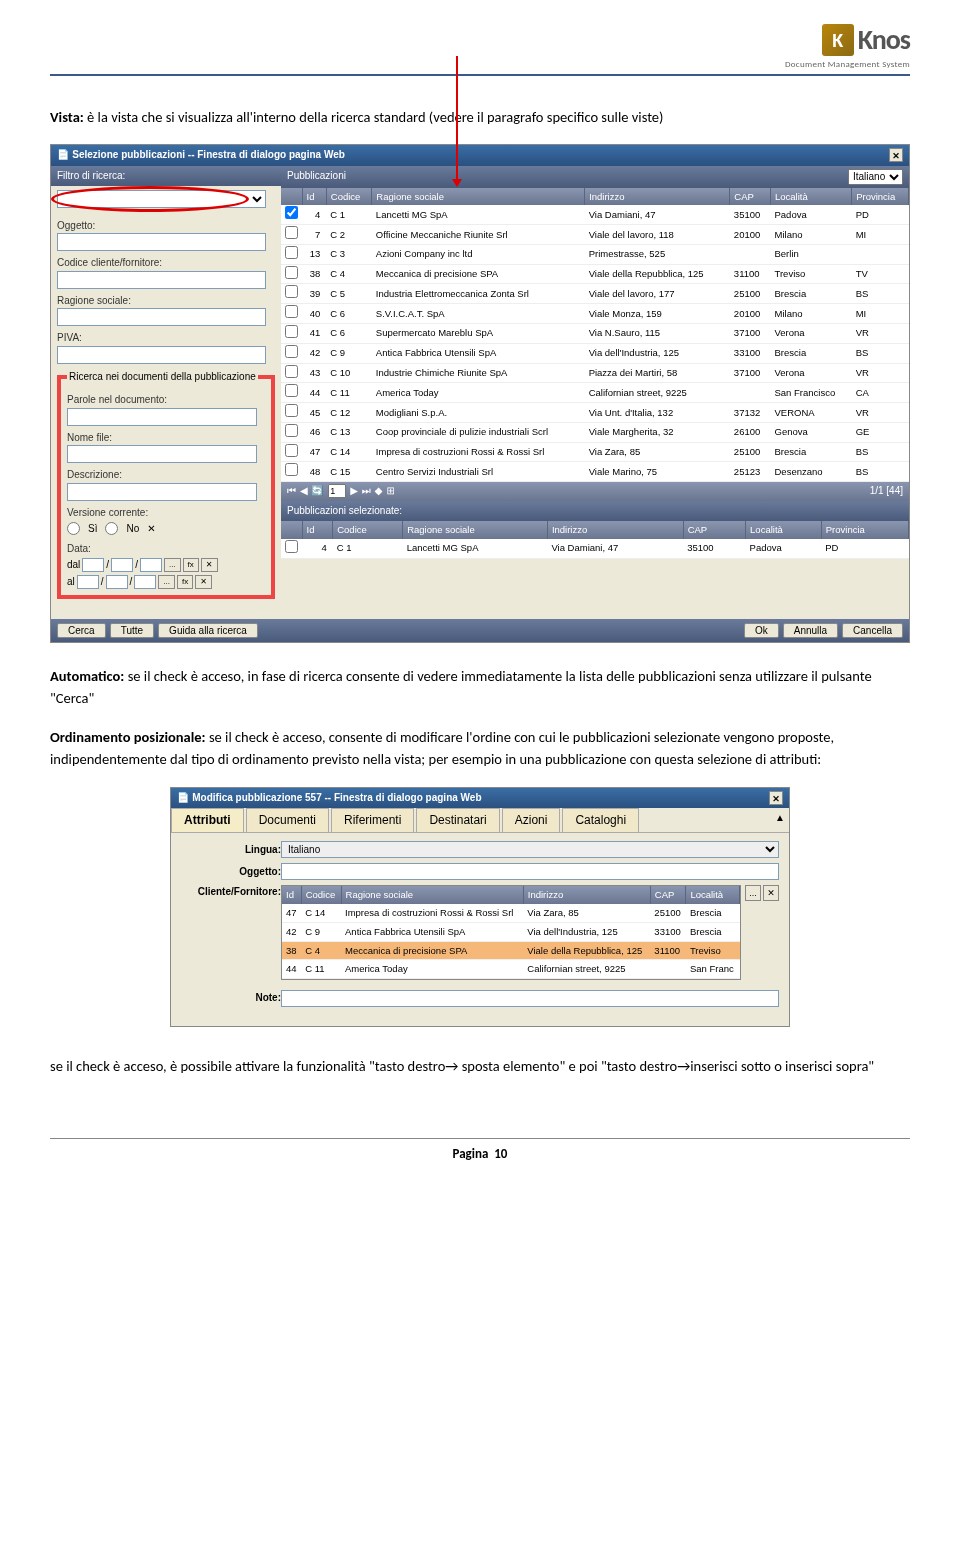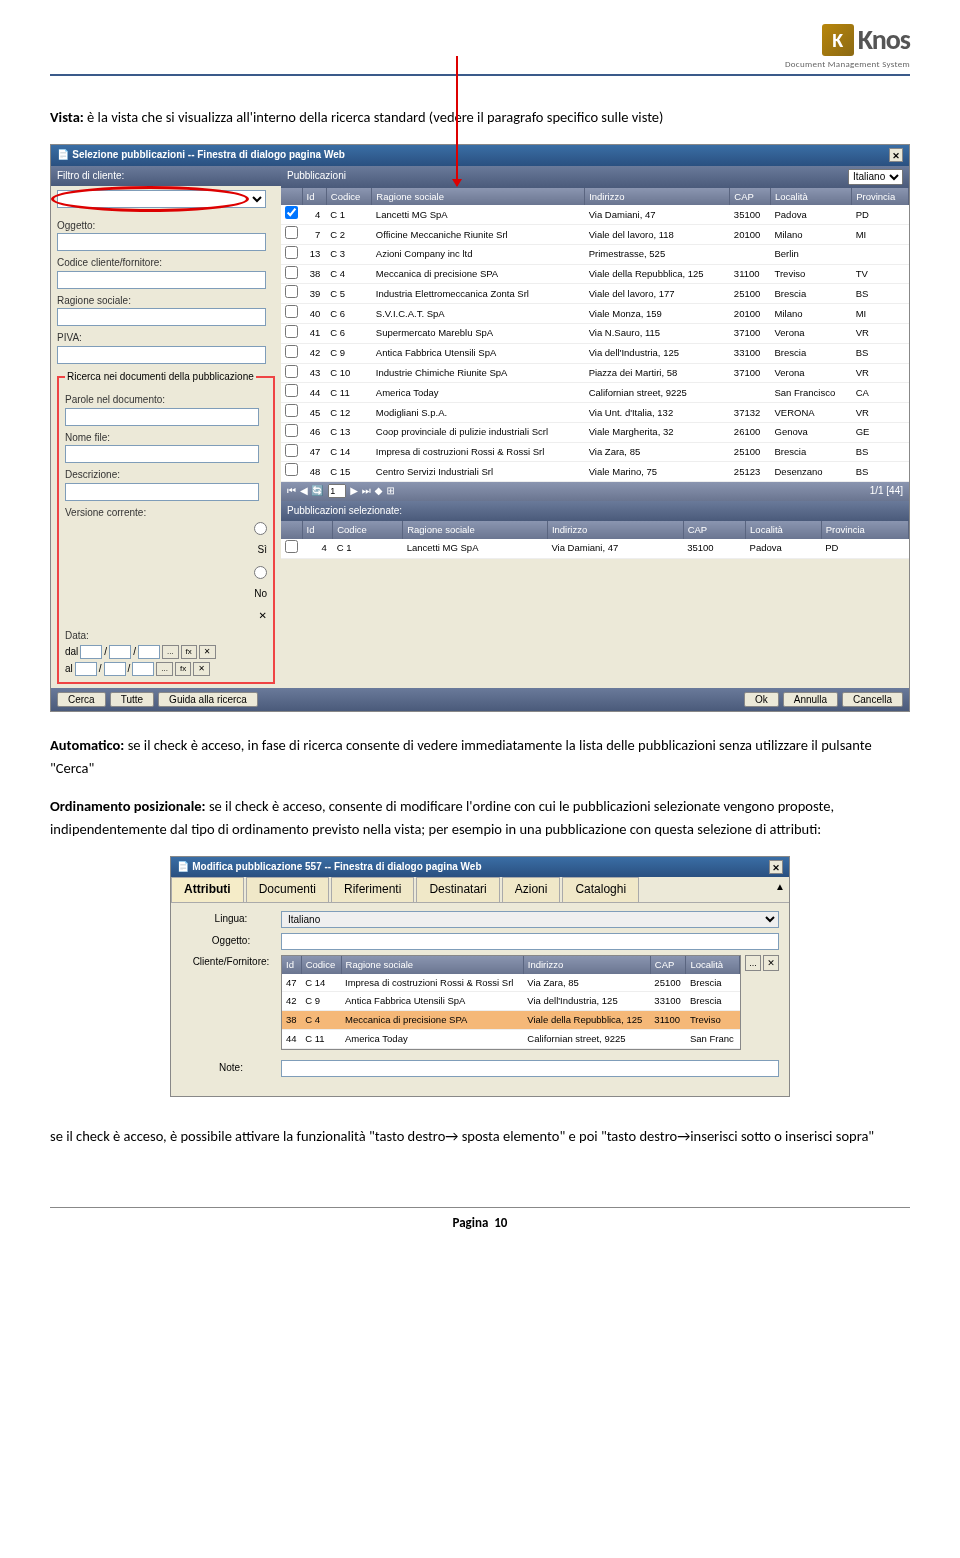--- a/index.html
+++ b/index.html
@@ -23,23 +23,23 @@
   .dlg-right { flex: 1; }
   .filter-hdr { background: linear-gradient(#6a7a9a,#4a5a7a); color: #fff; padding: 3px 6px; font-size: 10px; display: flex; justify-content: space-between; align-items: center; }
   .filter-hdr select { font-size: 10px; height: 16px; }
   .filter-body { padding: 4px 6px; background: #ece9d8; }
   .filter-body label { display: block; font-size: 10px; margin-top: 5px; color: #333; }
   .filter-body input[type=text], .filter-body select { width: 96%; font-size: 10px; height: 16px; border: 1px solid #7f9db9; background: #fff; padding: 8px 2px; }
   .filter-body .dropdown { position: relative; }
   .circle-highlight { position: absolute; left: -6px; top: -4px; width: 198px; height: 26px; border: 3px solid #d00; border-radius: 50%; pointer-events: none; }
   .arrow-down { position: absolute; width: 2px; height: 130px; background: #d00; top: -110px; }
   .arrow-down::after { content: ''; position: absolute; bottom: -6px; left: -4px; border: 5px solid transparent; border-top: 8px solid #d00; }
-  .fieldset { border: 2px solid #ef4444; margin-top: 6px; padding: 4px 6px 6px; }
+  .fieldset { border: 4px solid #ef4444; margin-top: 6px; padding: 4px 6px 6px; }
   .fieldset legend { font-size: 10px; padding: 0 2px; }
-  .radio-row { font-size: 10px; display: flex; gap: 8px; align-items: flex-end; margin-top: 2px; flex-direction: column; }
+  .radio-row { font-size: 10px; display: flex; gap: 8px; align-items: flex-start; margin-top: 2px; }
   .date-row { font-size: 10px; display: flex; gap: 2px; align-items: center; margin-top: 2px; }
   .date-row input { width: 22px; height: 14px; font-size: 9px; border: 1px solid #7f9db9; }
   .date-row .btn-x { background: #ece9d8; border: 1px solid #888; font-size: 8px; padding: 0 4px; height: 14px; line-height: 12px; }
 
   .grid-hdr { background: linear-gradient(#6a7a9a,#4a5a7a); color: #fff; padding: 3px 6px; font-size: 10px; display: flex; justify-content: space-between; }
   table.grid { width: 100%; border-collapse: collapse; background: #fff; font-size: 9.5px; }
   table.grid th { background: linear-gradient(#8a95b0,#6a7590); color: #fff; font-weight: normal; padding: 2px 4px; border-right: 1px solid #5a6580; text-align: left; white-space: nowrap; }
   table.grid td { padding: 1px 4px; border-bottom: 1px solid #eee; white-space: nowrap; }
   table.grid td.chk { width: 16px; text-align: center; }
   table.grid td.num { text-align: right; padding-right: 6px; }
@@ -51,21 +51,21 @@
   .dlg-buttons .grp { display: flex; gap: 4px; }
   .dlg-buttons button { font-size: 10px; padding: 1px 10px; background: #ece9d8; border: 1px solid #888; border-radius: 2px; }
 
   
   .dlg2 { width: 620px; margin: 16px auto 28px; }
   .tabs { display: flex; background: #ece9d8; border-bottom: 1px solid #aaa; }
   .tabs .tab { padding: 3px 12px; font-size: 12px; background: #f0e8c8; border: 1px solid #aaa; border-bottom: none; margin-right: 2px; }
   .tabs .tab.active { background: #f5ecc8; font-weight: bold; }
   .dlg2-body { background: #ece9d8; padding: 8px 10px 14px; }
   .form-row { display: flex; align-items: center; margin-bottom: 5px; font-size: 10px; }
-  .form-row .lbl { width: 100px; text-align: center; font-weight: normal; }
+  .form-row .lbl { width: 100px; text-align: right; font-weight: bold; }
   .form-row input, .form-row select { flex: 1; font-size: 10px; height: 17px; border: 1px solid #7f9db9; padding: 0 2px; }
   .form-row .grid-wrap { flex: 1; border: 1px solid #888; }
   .form-row .icons { display: flex; gap: 2px; margin-left: 4px; }
   .form-row .icons span { width: 16px; height: 16px; background: #ece9d8; border: 1px solid #888; font-size: 9px; text-align: center; line-height: 14px; }
   table.grid2 { width: 100%; border-collapse: collapse; background: #fff; font-size: 9.5px; }
   table.grid2 th { background: linear-gradient(#8a95b0,#6a7590); color: #fff; font-weight: normal; padding: 2px 4px; border-right: 1px solid #5a6580; text-align: left; }
   table.grid2 td { padding: 2px 4px; border-bottom: 1px solid #eee; }
   table.grid2 tr.sel td { background: #f5b878; }
 
   .footer { margin-top: 60px; text-align: center; border-top: 1px solid #888; padding-top: 6px; font-size: 13px; }
@@ -86,21 +86,21 @@
 <p class="body-text"><b>Vista:</b><span> è la vista che si visualizza all'interno della ricerca standard (vedere il paragrafo specifico sulle viste)</span></p>
 
 <div class="dlg">
   <div class="dlg-title">
     <span><span>📄</span> <span>Selezione pubblicazioni -- Finestra di dialogo pagina Web</span></span>
     <span class="close">✕</span>
   </div>
   <div class="dlg-body">
     <div class="dlg-left">
       <div class="filter-hdr">
-          <span>Filtro di cliente:</span>
+          <span>Filtro di ricerca:</span>
         </div>
       <div class="filter-body">
         <div class="dropdown" style="position:relative;">
           <div class="circle-highlight"></div>
           <select><option>Ricerca Clienti/Fornitori</option></select>
         </div>
         <label>Oggetto:</label>
         <input type="text" style="">
         <label>Codice cliente/fornitore:</label>
         <input type="text" style="">

